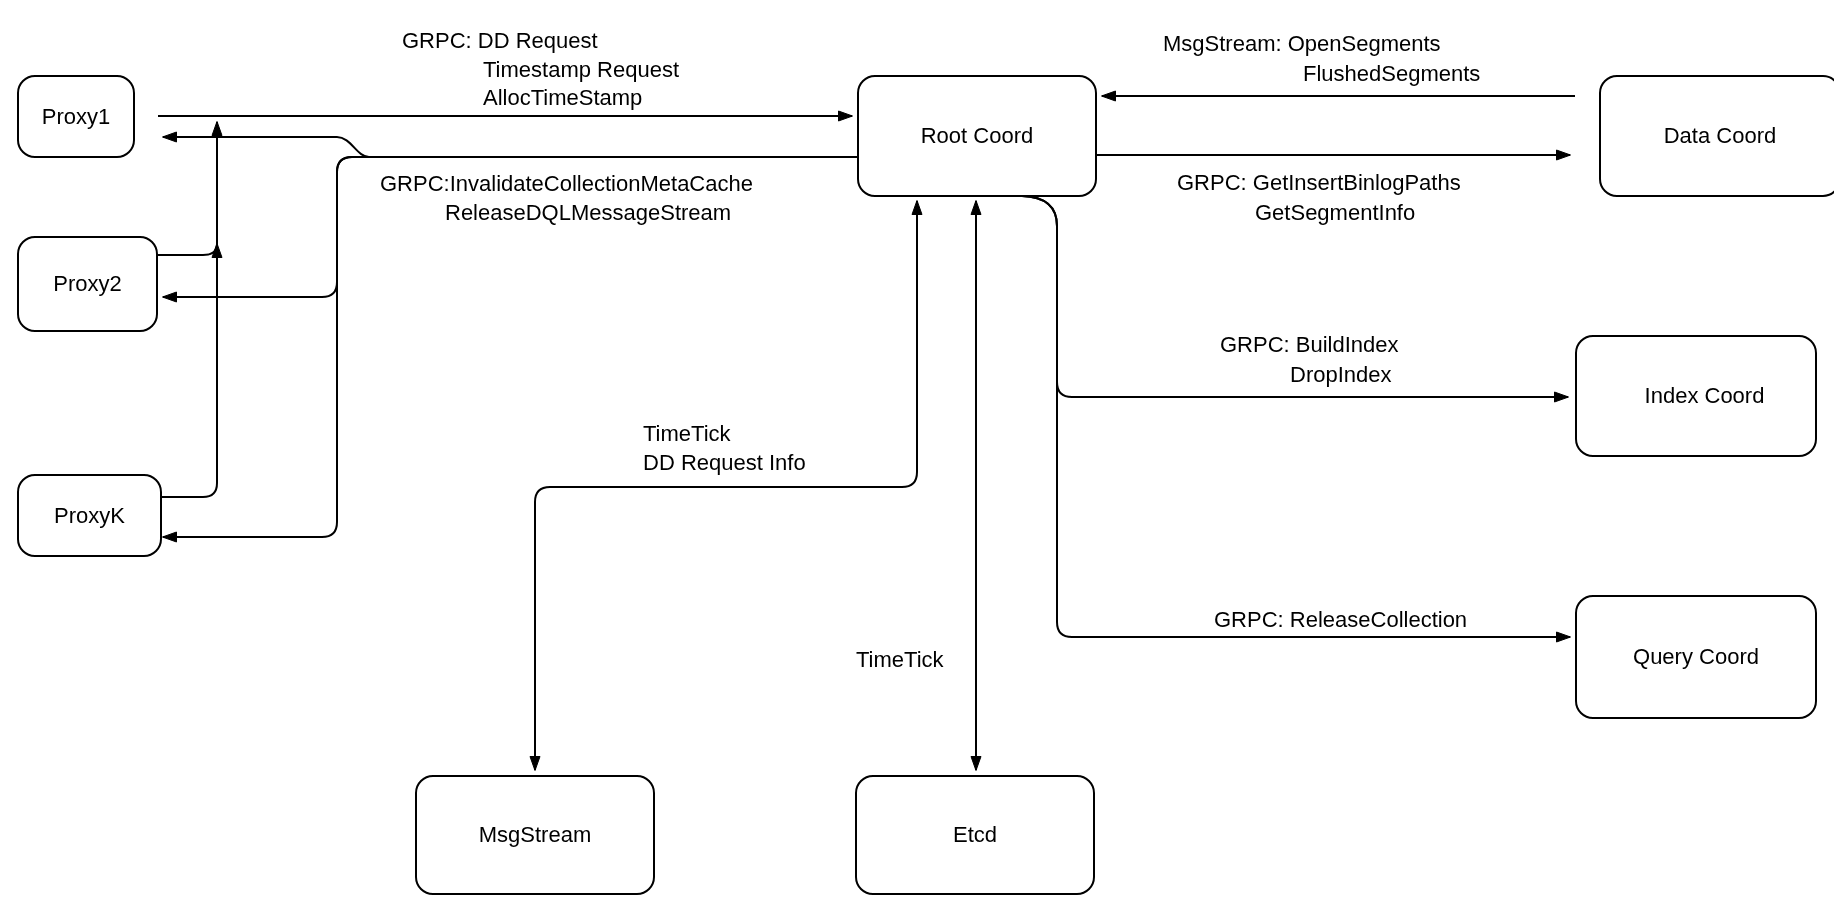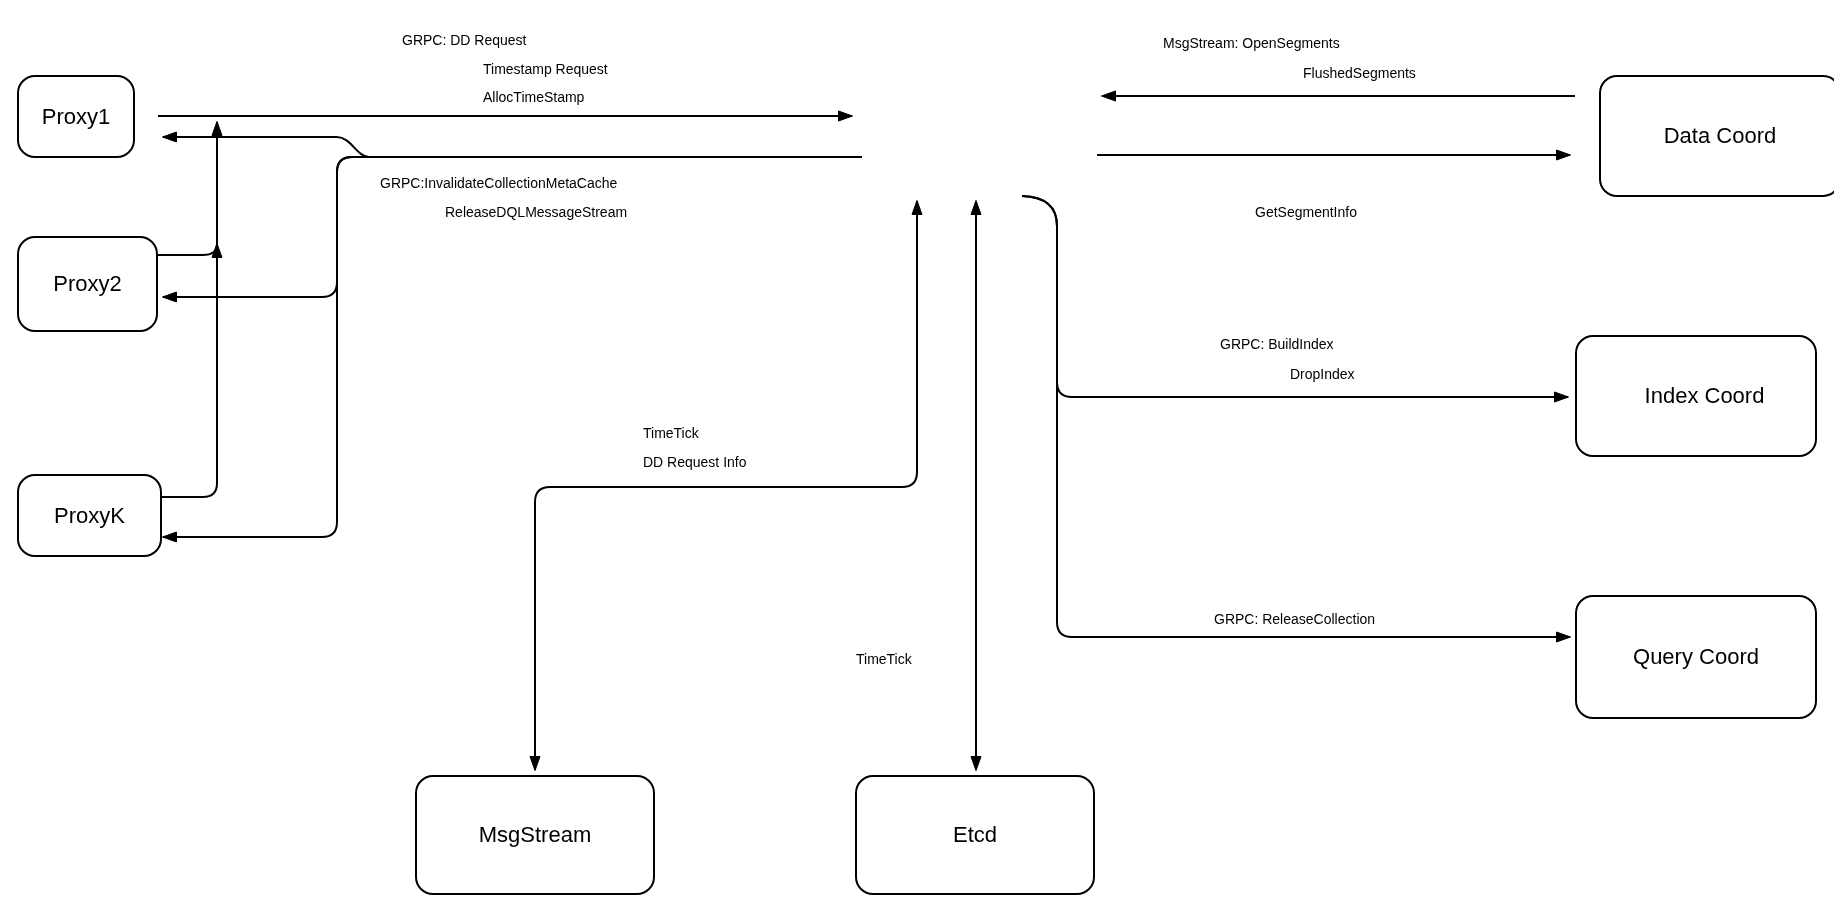--- a/index.html
+++ b/index.html
@@ -28,21 +28,21 @@
     border-radius: 18px;
     background: #ffffff;
     display: flex;
     align-items: center;
     justify-content: center;
     font-size: 22px;
     white-space: nowrap;
   }
   .elabel {
     position: absolute;
-    font-size: 14px;
+    font-size: 22px;
     line-height: 25px;
     white-space: nowrap;
   }
 </style>
 </head>
 <body>
 
 <div id="canvas">
 
   <svg id="connectors" width="1834" height="914" viewBox="0 0 1834 914" xmlns="http://www.w3.org/2000/svg">
@@ -76,20 +76,21 @@
 
     <path class="edge" d="M 976 201 V 770" marker-start="url(#arr)" marker-end="url(#arr)"></path>
   </svg>
 
   <div class="node" style="left:17px; top:75px; width:118px; height:83px;">Proxy1</div>
 
   <div class="node" style="left:17px; top:236px; width:141px; height:96px;">Proxy2</div>
 
   <div class="node" style="left:17px; top:474px; width:145px; height:83px;">ProxyK</div>
 
+  <div class="node" style="left:857px; top:75px; width:240px; height:122px;">Root Coord</div>
 
   <div class="node" style="left:1599px; top:75px; width:242px; height:122px;">Data Coord</div>
 
   <div class="node" style="left:1575px; top:335px; width:242px; height:122px;padding-left:17px;">Index Coord</div>
 
   <div class="node" style="left:1575px; top:595px; width:242px; height:124px;">Query Coord</div>
 
   <div class="node" style="left:415px; top:775px; width:240px; height:120px;">MsgStream</div>
 
   <div class="node" style="left:855px; top:775px; width:240px; height:120px;">Etcd</div>
@@ -97,20 +98,21 @@
   <div class="elabel" style="left:402px; top:28px;">GRPC: DD Request</div>
   <div class="elabel" style="left:483px; top:57px;">Timestamp Request</div>
   <div class="elabel" style="left:483px; top:85px;">AllocTimeStamp</div>
 
   <div class="elabel" style="left:380px; top:171px;">GRPC:InvalidateCollectionMetaCache</div>
   <div class="elabel" style="left:445px; top:200px;">ReleaseDQLMessageStream</div>
 
   <div class="elabel" style="left:1163px; top:31px;">MsgStream: OpenSegments</div>
   <div class="elabel" style="left:1303px; top:61px;">FlushedSegments</div>
 
+  <div class="elabel" style="left:1177px; top:170px;">GRPC: GetInsertBinlogPaths</div>
   <div class="elabel" style="left:1255px; top:200px;">GetSegmentInfo</div>
 
   <div class="elabel" style="left:1220px; top:332px;">GRPC: BuildIndex</div>
   <div class="elabel" style="left:1290px; top:362px;">DropIndex</div>
 
   <div class="elabel" style="left:1214px; top:607px;">GRPC: ReleaseCollection</div>
 
   <div class="elabel" style="left:643px; top:421px;">TimeTick</div>
   <div class="elabel" style="left:643px; top:450px;">DD Request Info</div>
 

